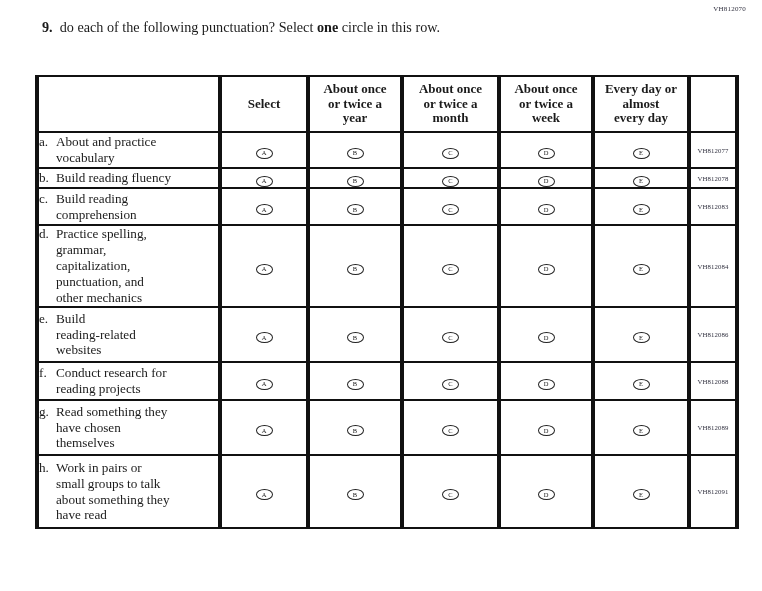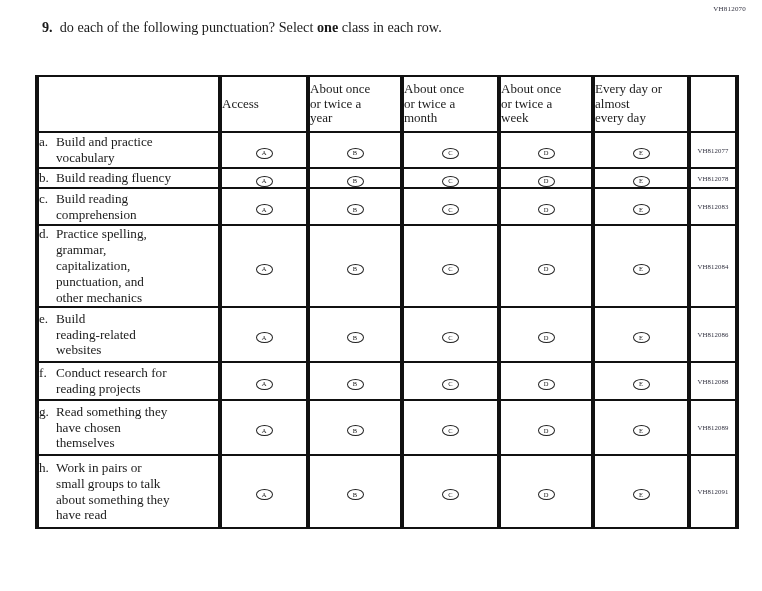--- a/index.html
+++ b/index.html
@@ -52,24 +52,24 @@
   tbody tr:nth-child(1) { height: 36px; }
   tbody tr:nth-child(2) { height: 20px; }
   tbody tr:nth-child(3) { height: 37px; }
   tbody tr:nth-child(4) { height: 82px; }
   tbody tr:nth-child(5) { height: 55px; }
   tbody tr:nth-child(6) { height: 38px; }
   tbody tr:nth-child(7) { height: 55px; }
   tbody tr:nth-child(8) { height: 73px; }
 
   th.col-header {
-    font-weight: normal;
+    font-weight: bold;
     font-size: 13px;
     line-height: 1.12;
-    text-align: left;
+    text-align: center;
     vertical-align: middle;
     white-space: pre-line;
     padding: 3px 2px;
   }
 
   td.label-cell {
     vertical-align: middle;
     padding: 2px 2px 2px 5px;
   }
   .label-wrap { display: flex; align-items: flex-start; }
@@ -115,59 +115,59 @@
   }
 </style>
 </head>
 <body>
 
 <div class="page-code">VH812070</div>
 
 <div class="question">
   <span class="q-num">9.</span>
   <div class="q-text">
-    <div><span>do each of the following punctuation? Select </span><span class="q-bold">one</span><span> class in each row.</span></div>
+    <div><span>do each of the following punctuation? Select </span><span class="q-bold">one</span><span> circle in this row.</span></div>
   </div>
 </div>
 
 <table class="survey">
   <colgroup>
     <col style="width:183px">
       <col style="width:88px">
       <col style="width:94px">
       <col style="width:97px">
       <col style="width:94px">
       <col style="width:96px">
       <col style="width:48px">
   </colgroup>
   <thead>
     <tr>
       <th class="col-header"></th>
-      <th class="col-header">Access</th>
+      <th class="col-header">Select</th>
       <th class="col-header">About once
 or twice a
 year</th>
       <th class="col-header">About once
 or twice a
 month</th>
       <th class="col-header">About once
 or twice a
 week</th>
       <th class="col-header">Every day or
 almost
 every day</th>
       <th class="col-header"></th>
     </tr>
   </thead>
   <tbody>
     <tr>
       <td class="label-cell">
           <div class="label-wrap">
             <span class="row-letter">a.</span>
-            <span class="row-label">Build and practice
+            <span class="row-label">About and practice
 vocabulary</span>
           </div>
         </td>
       <td class="opt-cell"><span class="bubble">
             <span>A</span>
           </span></td>
       <td class="opt-cell"><span class="bubble">
             <span>B</span>
           </span></td>
       <td class="opt-cell"><span class="bubble">

